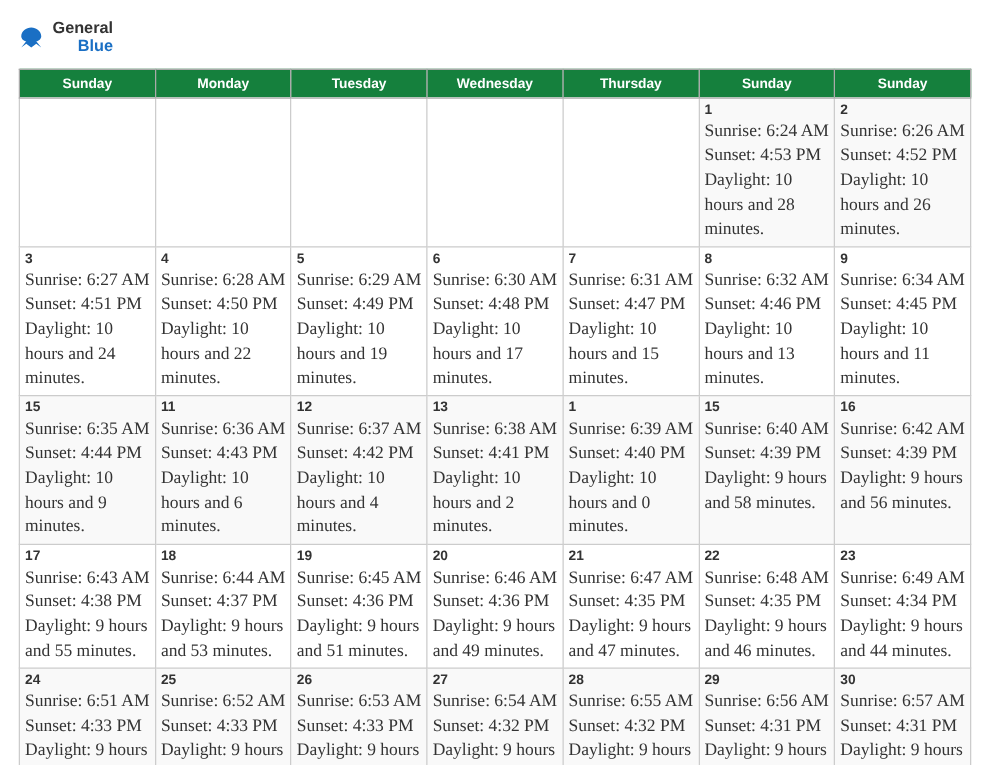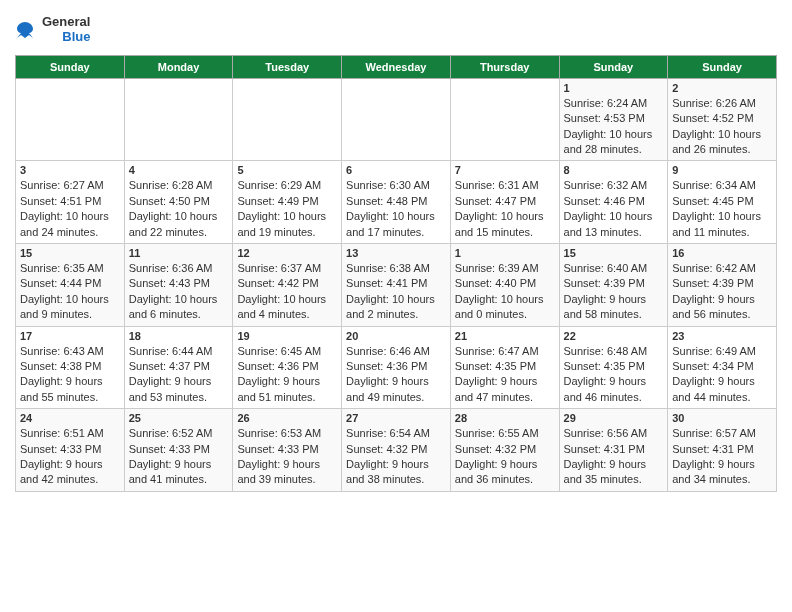--- a/index.html
+++ b/index.html
@@ -65,23 +65,24 @@
       background: #f9f9f9;
     }
     .day-num {
       font-size: 11px;
       font-weight: bold;
       color: #333;
       display: block;
       margin-bottom: 2px;
     }
     .day-info {
-      font-size: 11px;
+      font-size: 14px;
       line-height: 1.4;
       color: #333;
+      font-family: Liberation Serif, serif;
     }
     .empty-cell {
       background: #fff !important;
     }
   </style>
 </head>
 <body>
 
 <div class="page">
   <div class="header">

